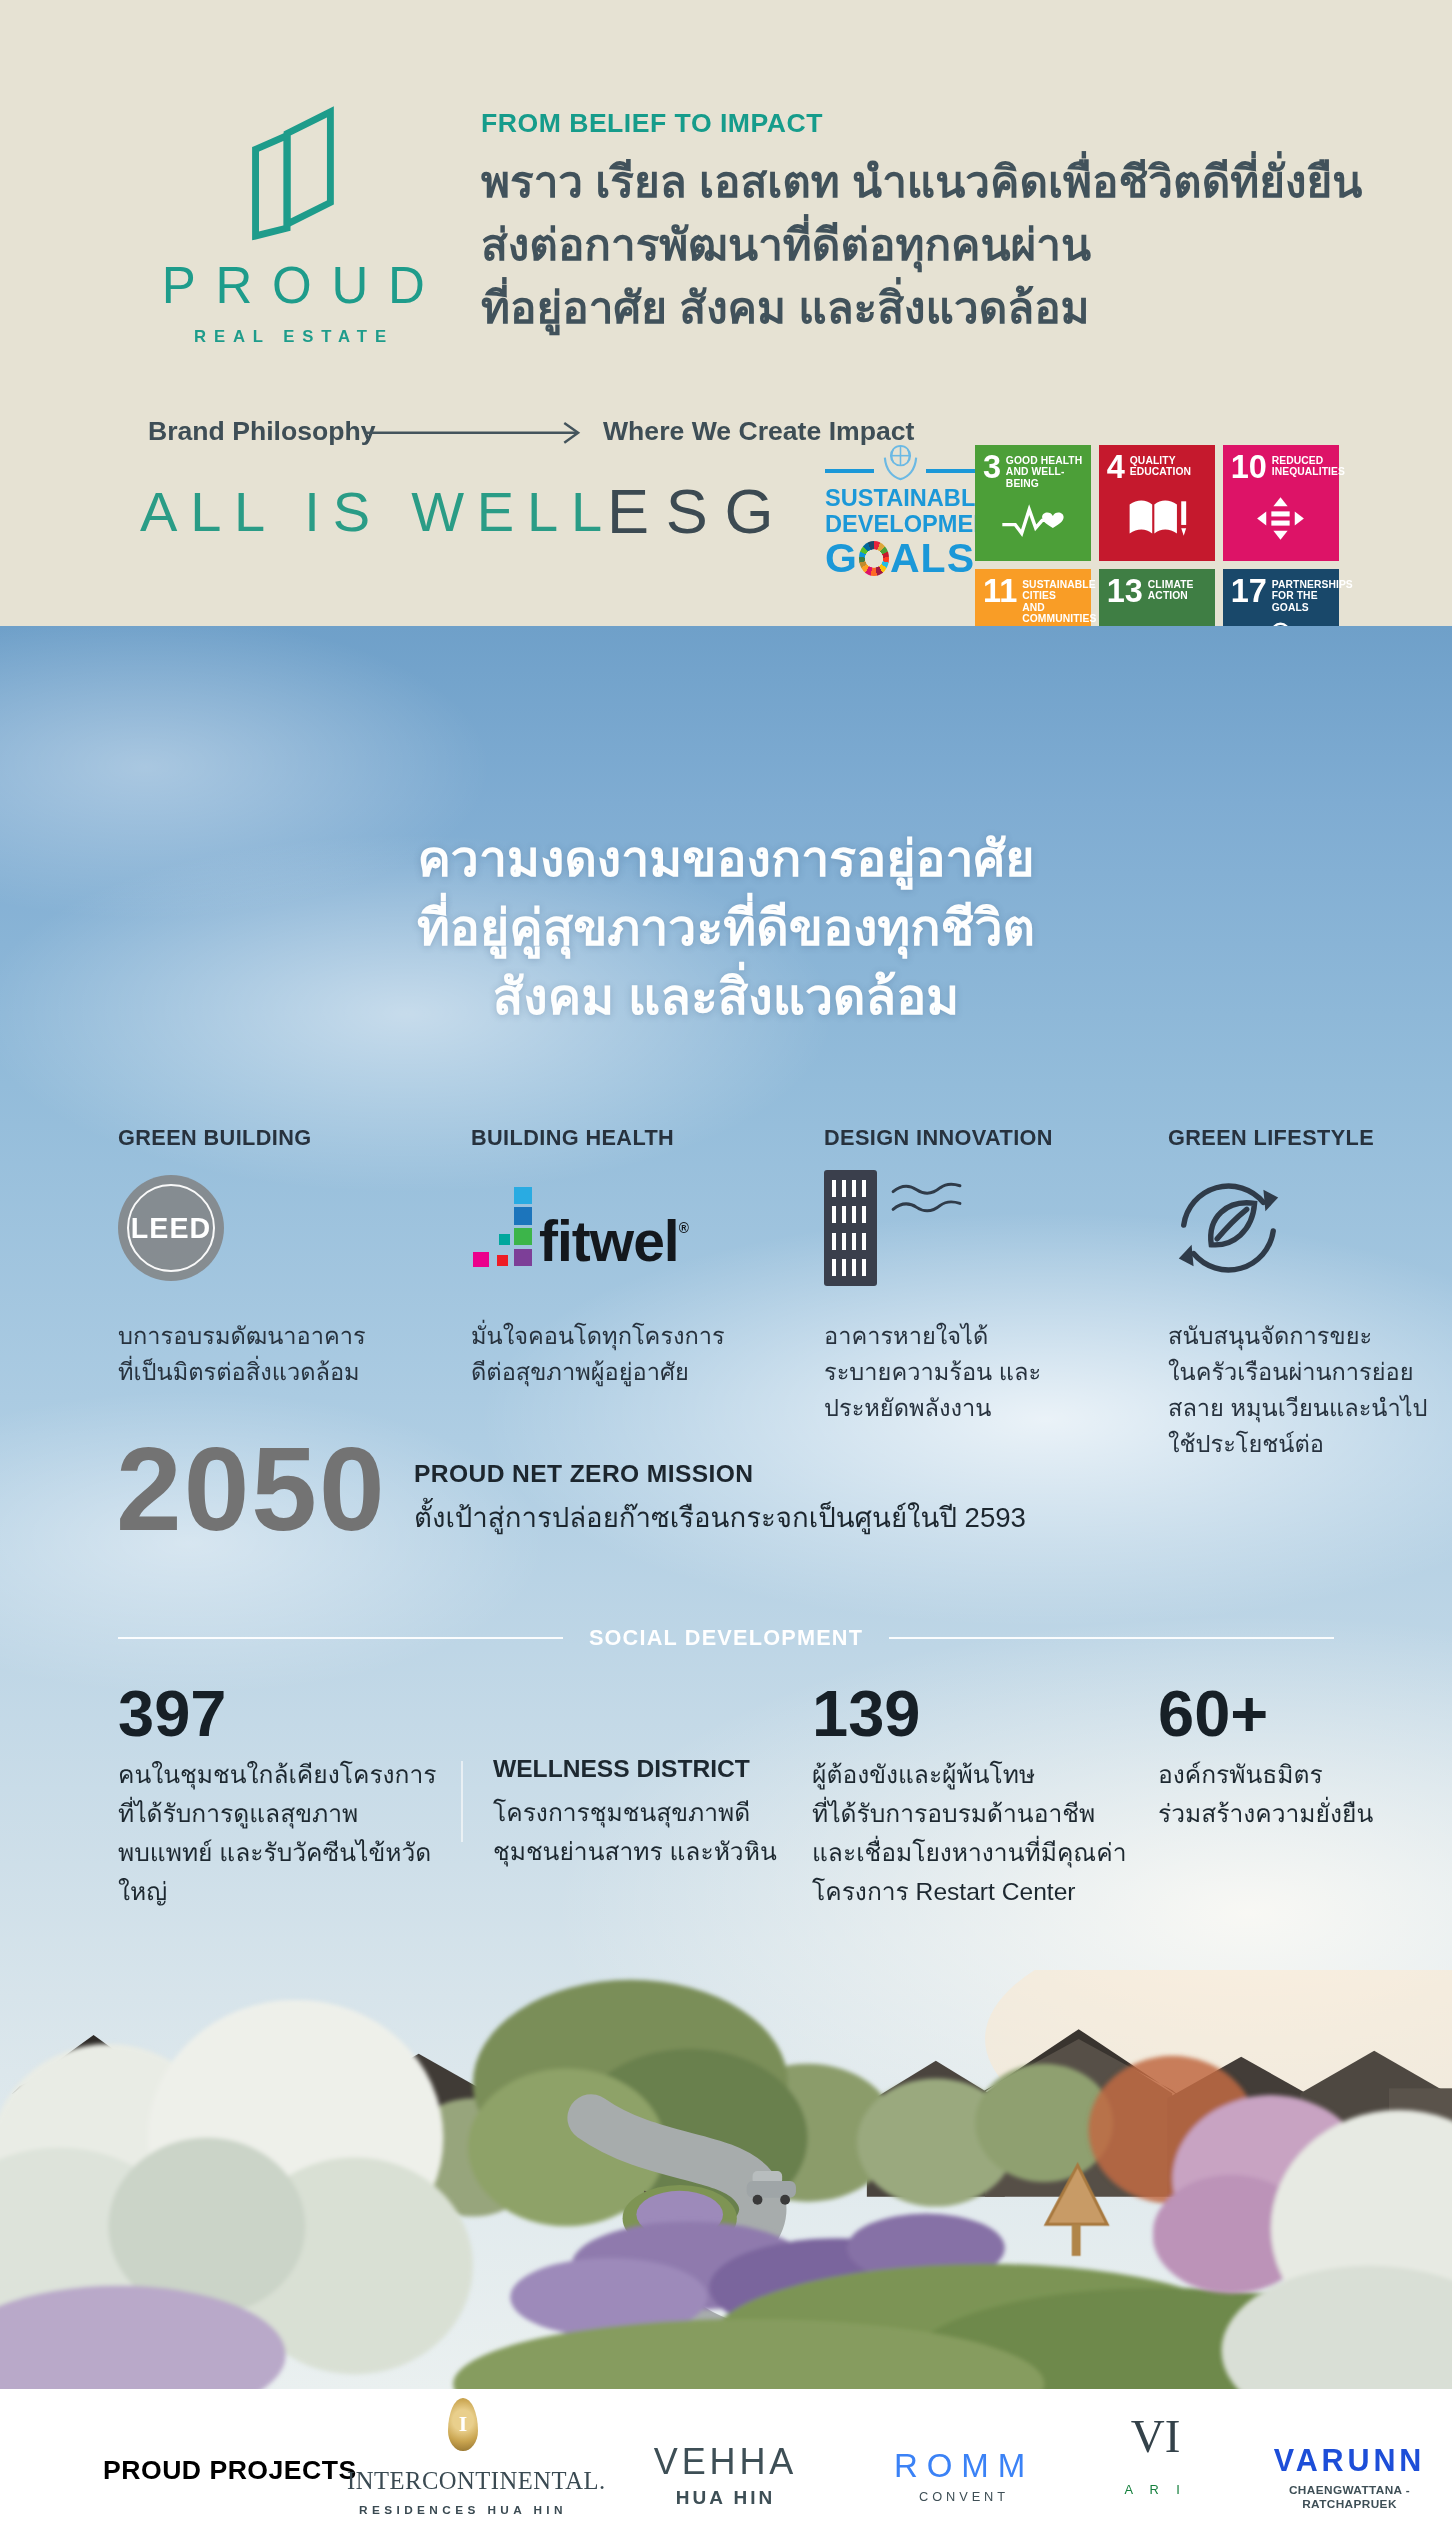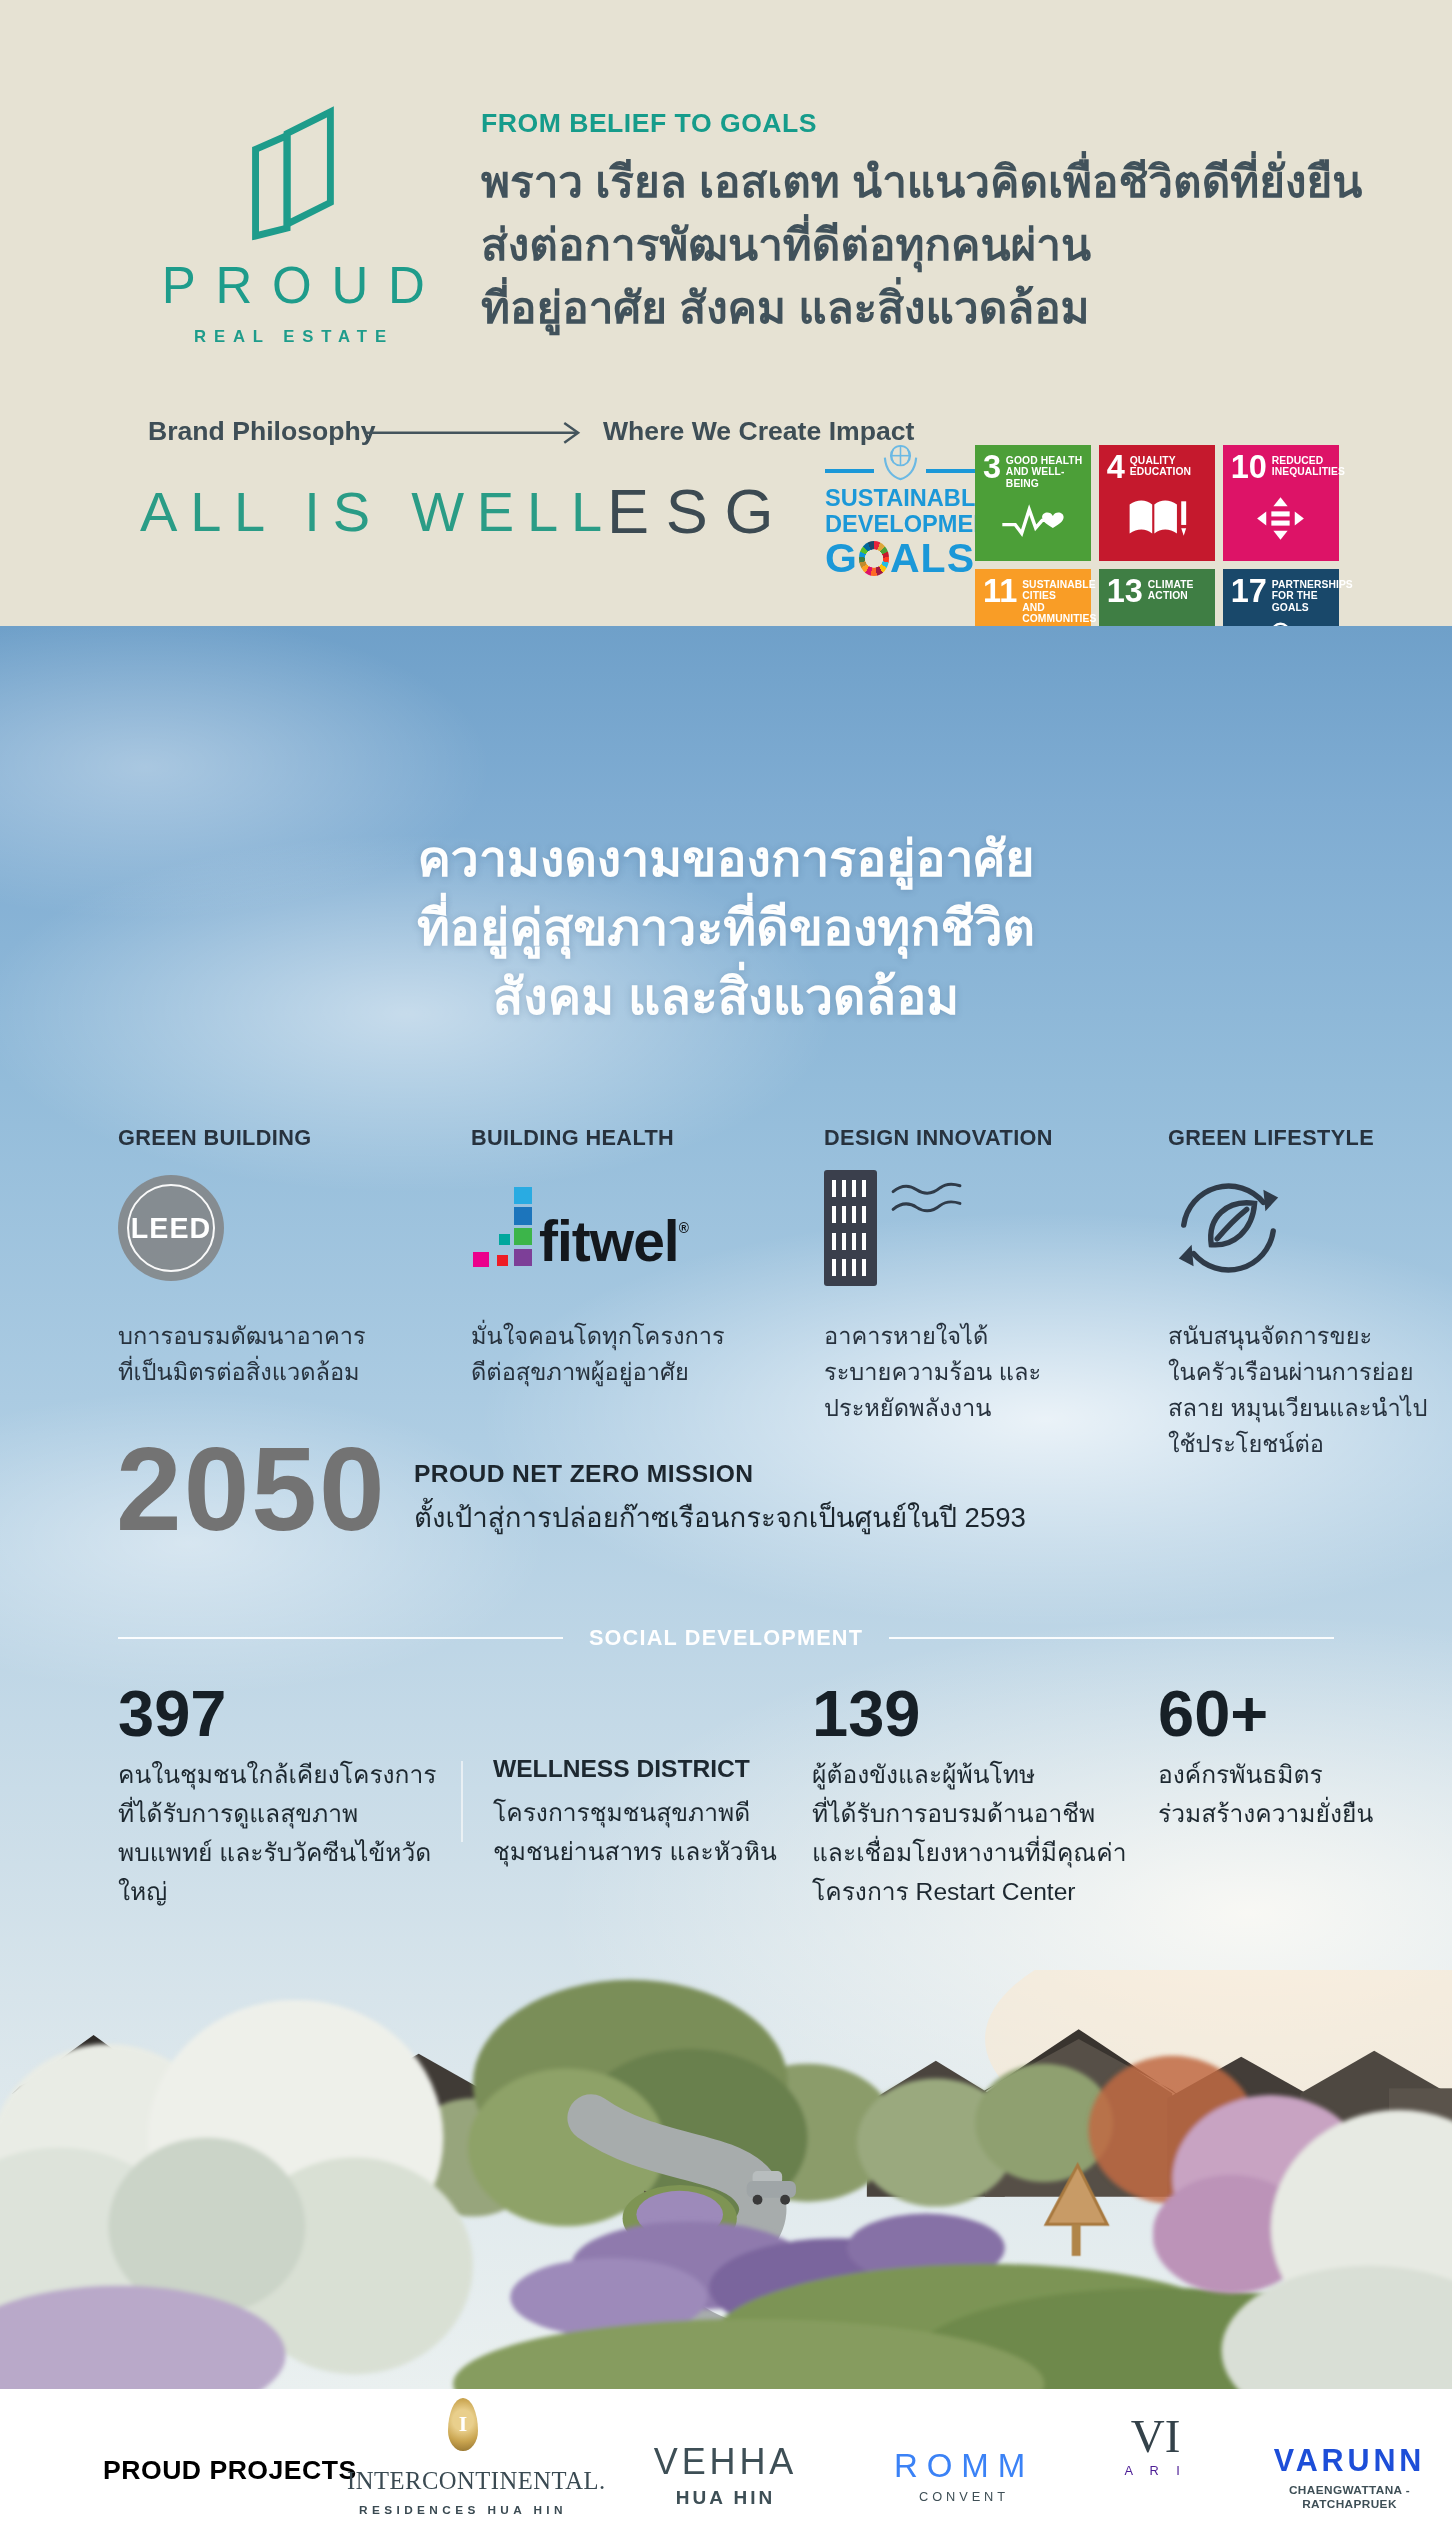--- a/index.html
+++ b/index.html
@@ -115,21 +115,21 @@
   .ic-name{font-family:"Liberation Serif","DejaVu Serif",serif;font-size:24.6px;letter-spacing:0.5px;margin-top:16px;color:#3A4A52;}
   .ic-sub{font-size:11.8px;letter-spacing:4.4px;margin-top:7.9px;font-weight:600;color:#3A4A52;}
   .f-vehha{left:627px;top:2441px;width:197px;text-align:center;}
   .vehha-name{font-size:36px;letter-spacing:3.9px;font-weight:500;color:#3E4F56;}
   .vehha-sub{font-size:19px;letter-spacing:3px;font-weight:700;margin-top:3.9px;color:#3E4F56;}
   .f-romm{left:885px;top:2447px;width:158px;text-align:center;}
   .romm-name{font-size:33px;letter-spacing:8.9px;font-weight:400;color:#3b82f6;}
   .romm-sub{font-size:12.8px;letter-spacing:3.9px;margin-top:3.9px;color:#3E4F56;}
   .f-vi{left:1121px;top:2413px;width:69px;text-align:center;}
   .vi-name{font-family:"Liberation Serif","DejaVu Serif",serif;font-size:47px;color:#34424A;line-height:1;}
-  .vi-sub{font-size:12.8px;letter-spacing:6.9px;margin-top:3px;color:#4c1d95;font-weight:500;}
+  .vi-sub{font-size:12.8px;letter-spacing:6.9px;margin-top:22px;color:#15803d;font-weight:500;}
   .f-varunn{left:1261px;top:2443px;width:177px;text-align:center;}
   .varunn-name{font-size:30.5px;letter-spacing:3.9px;font-weight:800;color:#1d4ed8;}
   .varunn-sub{font-size:11.8px;letter-spacing:0.4px;font-weight:700;margin-top:4.9px;color:#3E4F56;}
 </style>
 </head>
 <body>
 
 <div class="page">
 
   <div class="abs band-top"></div>
@@ -138,21 +138,21 @@
     <svg class="logo-mark" width="130" height="148" viewBox="0 0 132 150">
       <g fill="none" stroke="#1E9C8B" stroke-width="7">
         <path d="M62 40 L106 18 L106 110 L62 132 Z"></path>
         <path d="M30 62 L62 48 L62 142 L30 150 Z" transform="translate(0,-6)"></path>
       </g>
     </svg>
     <div class="logo-name">PROUD</div>
     <div class="logo-sub">REAL ESTATE</div>
   </div>
 
-  <div class="abs kicker">FROM BELIEF TO GOALS</div>
+  <div class="abs kicker">FROM BELIEF TO IMPACT</div>
   <div class="abs headline prewrap">พราว เรียล เอสเตท นำแนวคิดเพื่อชีวิตดีที่ยั่งยืน
 ส่งต่อการพัฒนาที่ดีต่อทุกคนผ่าน
 ที่อยู่อาศัย สังคม และสิ่งแวดล้อม</div>
 
   <div class="abs phil-label">Brand Philosophy</div>
   <svg class="abs arrow-line" width="225" height="29.6" viewBox="0 0 228 30">
     <line x1="2" y1="15" x2="216" y2="15" stroke="#44545C" stroke-width="2.5"></line>
     <polyline points="204,5 218,15 204,25" fill="none" stroke="#44545C" stroke-width="2.5"></polyline>
   </svg>
   <div class="abs impact-label">Where We Create Impact</div>

